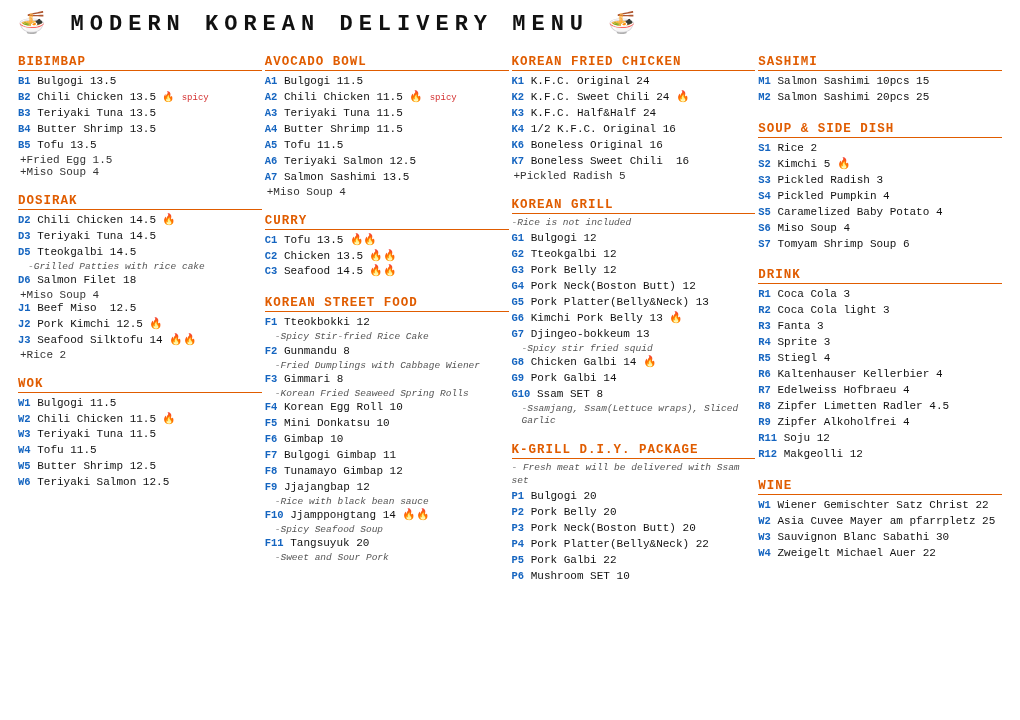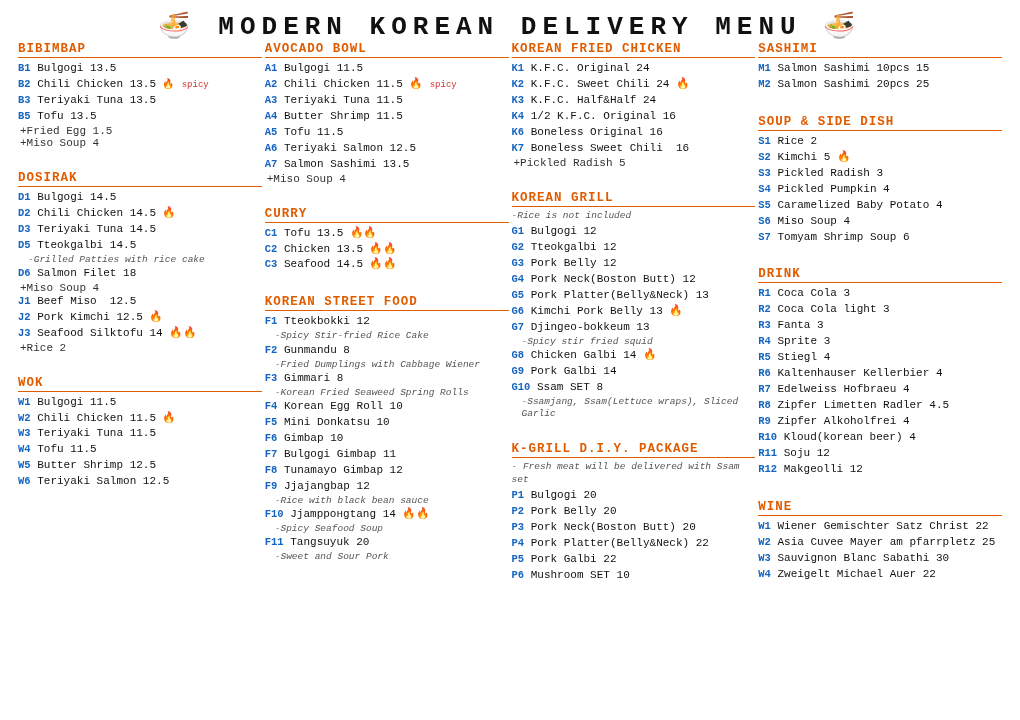--- a/index.html
+++ b/index.html
@@ -6,43 +6,43 @@
     body {
       background: #fff;
       font-family: 'Courier New', Courier, monospace;
       font-size: 11px;
       color: #111;
       width: 1020px;
       min-height: 720px;
       padding: 10px 18px 10px 18px;
     }
     .page-title {
-      text-align: center;
-      font-size: 26px;
+      text-align: left;
+      font-size: 22px;
       font-weight: bold;
       letter-spacing: 6px;
-      margin-bottom: 0;
+      margin-bottom: 18px;
       font-family: 'Courier New', Courier, monospace;
       text-transform: uppercase;
     }
     .columns {
       display: grid;
       grid-template-columns: 1fr 1fr 1fr 1fr;
       gap: 0 3px;
       align-items: start;
     }
     .section-title {
       font-size: 12.5px;
       font-weight: bold;
       color: #e05c00;
       letter-spacing: 1px;
       text-transform: uppercase;
       border-bottom: 1.5px solid #e05c00;
       margin-bottom: 3px;
-      margin-top: 22px;
+      margin-top: 16px;
       padding-bottom: 1px;
     }
     .section-title:first-child { margin-top: 0; }
     .item { line-height: 1.45; }
     .item-code { color: #1565c0; font-weight: bold; font-size: 10.5px; }
     .spicy { color: #d32f2f; font-size: 10px; }
     .note { color: #555; font-style: italic; font-size: 9.5px; margin-left: 10px; line-height: 1.3; }
     .addon { font-size: 11px; color: #333; margin-left: 2px; }
     .col { }
     .flame { color: #d32f2f; }
@@ -53,26 +53,26 @@
 <div class="page-title">🍜 MODERN  KOREAN  DELIVERY  MENU 🍜</div>
 
 <div class="columns">
 
   <div class="col">
 
     <div class="section-title">BIBIMBAP</div>
     <div class="item"><span class="item-code">B1</span> Bulgogi 13.5</div>
     <div class="item"><span class="item-code">B2</span> Chili Chicken 13.5 <span class="spicy flame">🔥</span> <span style="color:#d32f2f;font-size:9px;">spicy</span></div>
     <div class="item"><span class="item-code">B3</span> Teriyaki Tuna 13.5</div>
+    <div class="item"><span class="item-code">B4</span> Butter Shrimp 13.5</div>
     <div class="item"><span class="item-code">B5</span> Tofu 13.5</div>
     <div class="addon">+Fried Egg 1.5</div>
     <div class="addon">+Miso Soup 4</div>
 
     <div class="section-title">DOSIRAK</div>
-    <div class="item"><span class="item-code">D1</span> Bulgogi 14.5</div>
     <div class="item"><span class="item-code">D2</span> Chili Chicken 14.5 <span class="flame">🔥</span></div>
     <div class="item"><span class="item-code">D3</span> Teriyaki Tuna 14.5</div>
     <div class="item"><span class="item-code">D5</span> Tteokgalbi 14.5</div>
     <div class="note">-Grilled Patties with rice cake</div>
     <div class="item"><span class="item-code">D6</span> Salmon Filet 18</div>
     <div class="addon">+Miso Soup 4</div>
 
     <div class="item"><span class="item-code">J1</span> Beef Miso &nbsp;12.5</div>
     <div class="item"><span class="item-code">J2</span> Pork Kimchi 12.5 <span class="flame">🔥</span></div>
     <div class="item"><span class="item-code">J3</span> Seafood Silktofu 14 <span class="flame">🔥🔥</span></div>
@@ -178,21 +178,20 @@
     <div class="section-title">DRINK</div>
     <div class="item"><span class="item-code">R1</span> Coca Cola 3</div>
     <div class="item"><span class="item-code">R2</span> Coca Cola light 3</div>
     <div class="item"><span class="item-code">R3</span> Fanta 3</div>
     <div class="item"><span class="item-code">R4</span> Sprite 3</div>
     <div class="item"><span class="item-code">R5</span> Stiegl 4</div>
     <div class="item"><span class="item-code">R6</span> Kaltenhauser Kellerbier 4</div>
     <div class="item"><span class="item-code">R7</span> Edelweiss Hofbraeu 4</div>
     <div class="item"><span class="item-code">R8</span> Zipfer Limetten Radler 4.5</div>
     <div class="item"><span class="item-code">R9</span> Zipfer Alkoholfrei 4</div>
-    <div class="item"><span class="item-code">R10</span> Kloud(korean beer) 4</div>
     <div class="item"><span class="item-code">R11</span> Soju 12</div>
     <div class="item"><span class="item-code">R12</span> Makgeolli 12</div>
 
     <div class="section-title">WINE</div>
     <div class="item"><span class="item-code">W1</span> Wiener Gemischter Satz Christ 22</div>
     <div class="item"><span class="item-code">W2</span> Asia Cuvee Mayer am pfarrpletz 25</div>
     <div class="item"><span class="item-code">W3</span> Sauvignon Blanc Sabathi 30</div>
     <div class="item"><span class="item-code">W4</span> Zweigelt Michael Auer 22</div>
   </div>
 </div>

